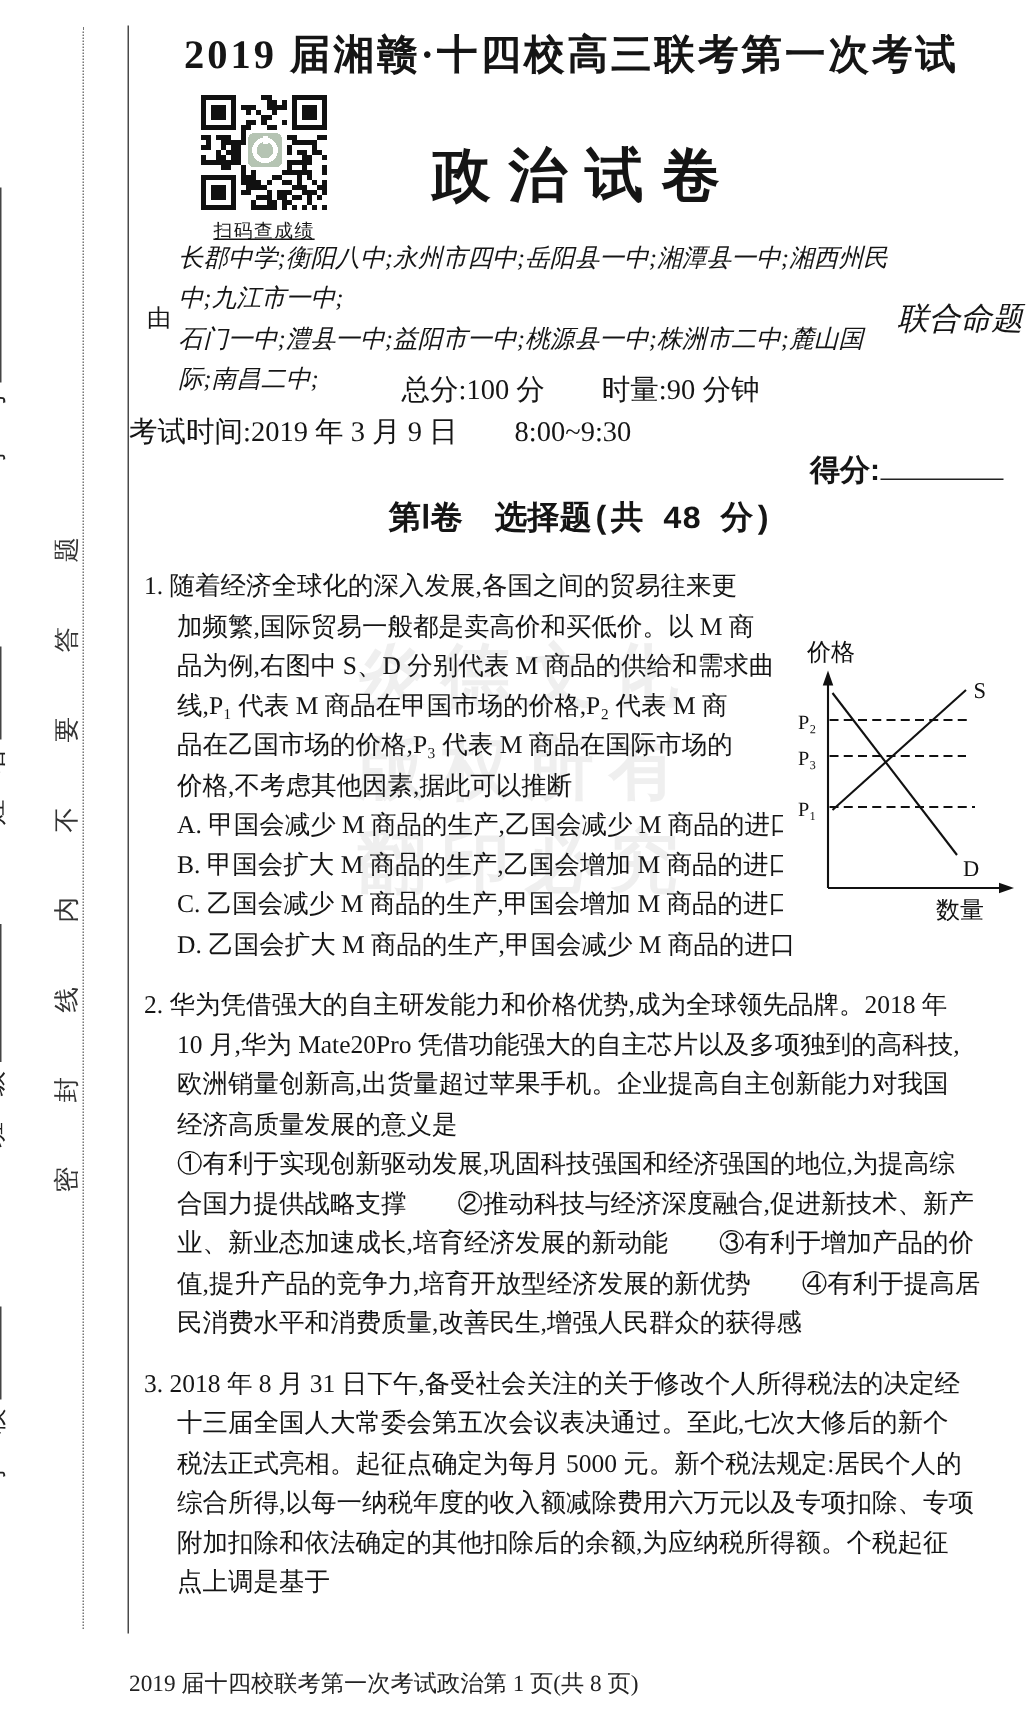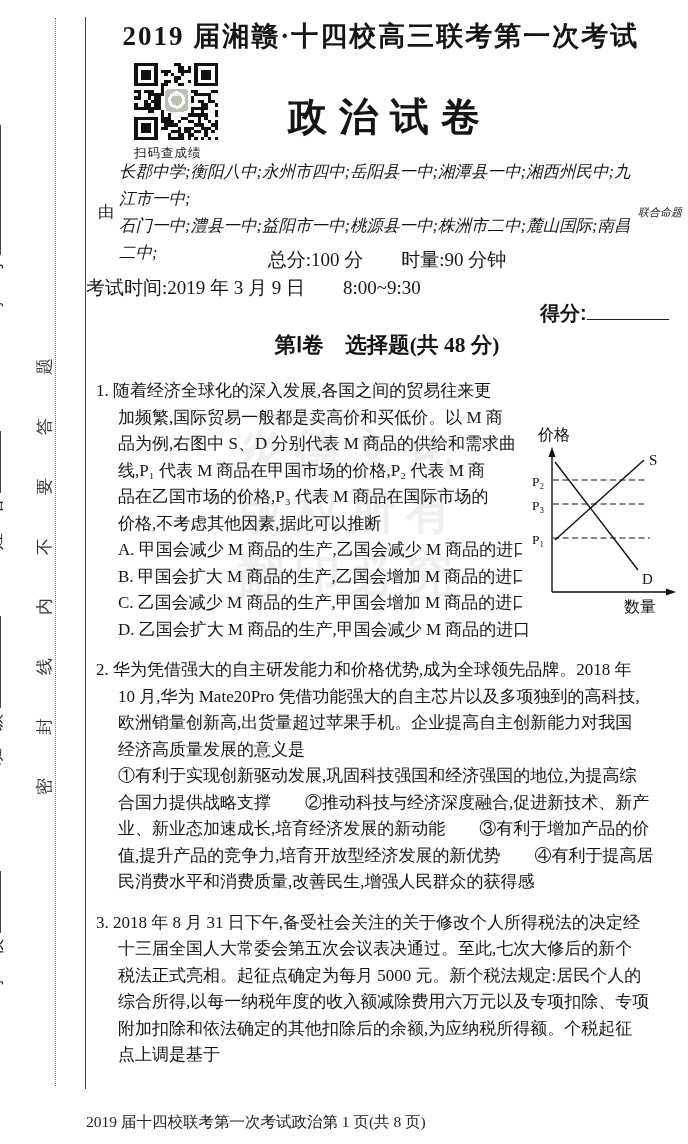--- a/index.html
+++ b/index.html
@@ -8,40 +8,40 @@
   
   .dotted-line{position:absolute;left:55px;top:18px;height:1068px;width:0;border-left:1px dotted #777;}
   .border-line{position:absolute;left:85px;top:17px;height:1072px;width:1.3px;background:#4a4a4a;}
   .vrot{position:absolute;height:28px;line-height:28px;white-space:nowrap;
         transform-origin:0 100%;transform:rotate(-90deg);font-size:17px;color:#222;}
   .uline{display:inline-block;height:2px;border-bottom:1px solid #444;vertical-align:baseline;margin-left:6px;}
   .seal{letter-spacing:43px;font-size:17px;color:#333;}
   
   .exam-title{position:absolute;left:74px;right:0;top:18px;text-align:center;
               font-size:27px;font-weight:bold;letter-spacing:2px;}
-  .qr-wrap{position:absolute;left:134px;top:63px;width:84px;text-align:left;}
+  .qr-wrap{position:absolute;left:134px;top:63px;width:84px;text-align:center;text-decoration:underline;}
   .qr-caption{font-size:12.5px;margin-top:1px;letter-spacing:1px;
               font-family:"Liberation Sans","DejaVu Sans",sans-serif;}
   .subject-title{position:absolute;left:240px;width:300px;top:90px;text-align:center;
                  font-size:39px;font-weight:bold;letter-spacing:12px;
                  font-family:"Liberation Sans","DejaVu Sans",sans-serif;}
   .schools-row{position:absolute;left:98px;right:6px;top:158px;display:flex;align-items:center;}
   .by-char{font-size:16px;margin-right:5px;flex:0 0 auto;}
   .schools{flex:1 1 auto;font-size:16.5px;line-height:27px;font-style:italic;}
-  .joint{flex:0 0 auto;font-size:11px;margin-left:6px;font-style:italic;}
+  .joint{flex:0 0 auto;font-size:21px;margin-left:6px;font-style:italic;}
   .producer{position:absolute;left:86px;right:0;top:219px;text-align:center;font-size:19px;font-weight:bold;
             font-family:"Liberation Sans","DejaVu Sans",sans-serif;}
   .score-time{position:absolute;left:86px;right:0;top:247px;text-align:center;font-size:19px;}
   .exam-time{position:absolute;left:86px;right:0;top:275px;font-size:19px;}
   .score-line{position:absolute;left:540px;top:300px;font-size:20px;font-weight:bold;
               font-family:"Liberation Sans","DejaVu Sans",sans-serif;}
   .score-blank{display:inline-block;width:82px;border-bottom:1.5px solid #222;height:18px;}
   
   .part-title{position:absolute;left:86px;right:0;top:330px;text-align:center;font-size:21.5px;font-weight:bold;
-              font-family:Liberation Serif, serif;}
+              font-family:Liberation Mono, monospace;}
   .qa{position:absolute;left:96px;right:4px;top:364px;font-size:17px;line-height:26.5px;z-index:2;}
   .block{white-space:pre-wrap;}
   .intro{padding-left:29px;text-indent:-29px;}
   .intro-label{font-weight:bold;font-family:"Liberation Sans","DejaVu Sans",sans-serif;}
   .q{padding-left:22px;text-indent:-22px;margin-top:14px;}
   .opt-row{display:grid;grid-template-columns:172px 160px 152px auto;margin-top:0;}
   .watermark{position:absolute;left:238px;top:420px;z-index:1;font-size:46px;line-height:62px;
              letter-spacing:10px;color:rgba(100,100,100,0.10);white-space:pre-line;font-weight:bold;}
   
   .graph{position:absolute;left:522px;top:422px;z-index:3;background:#fff;}

